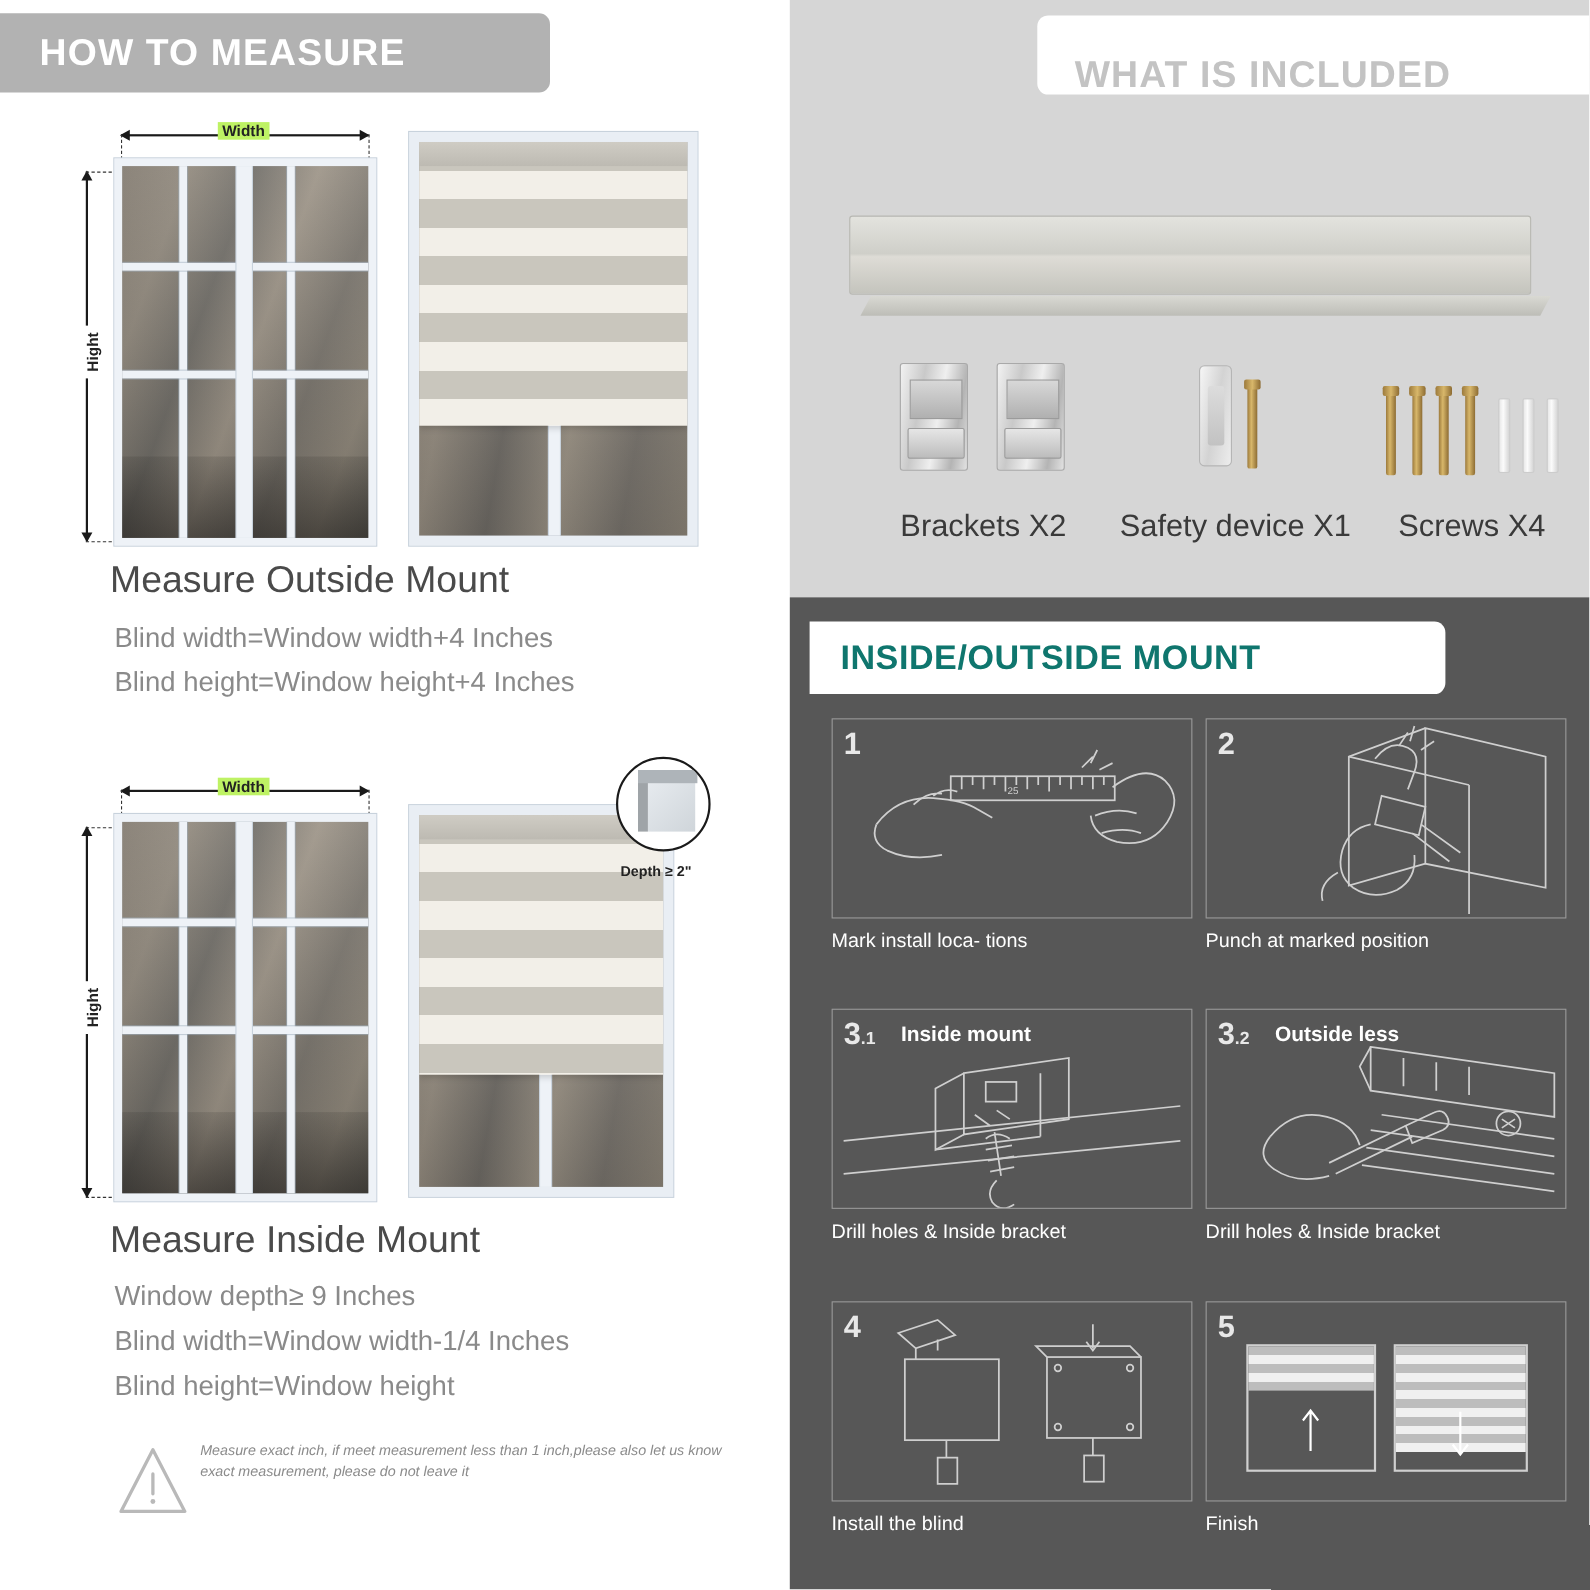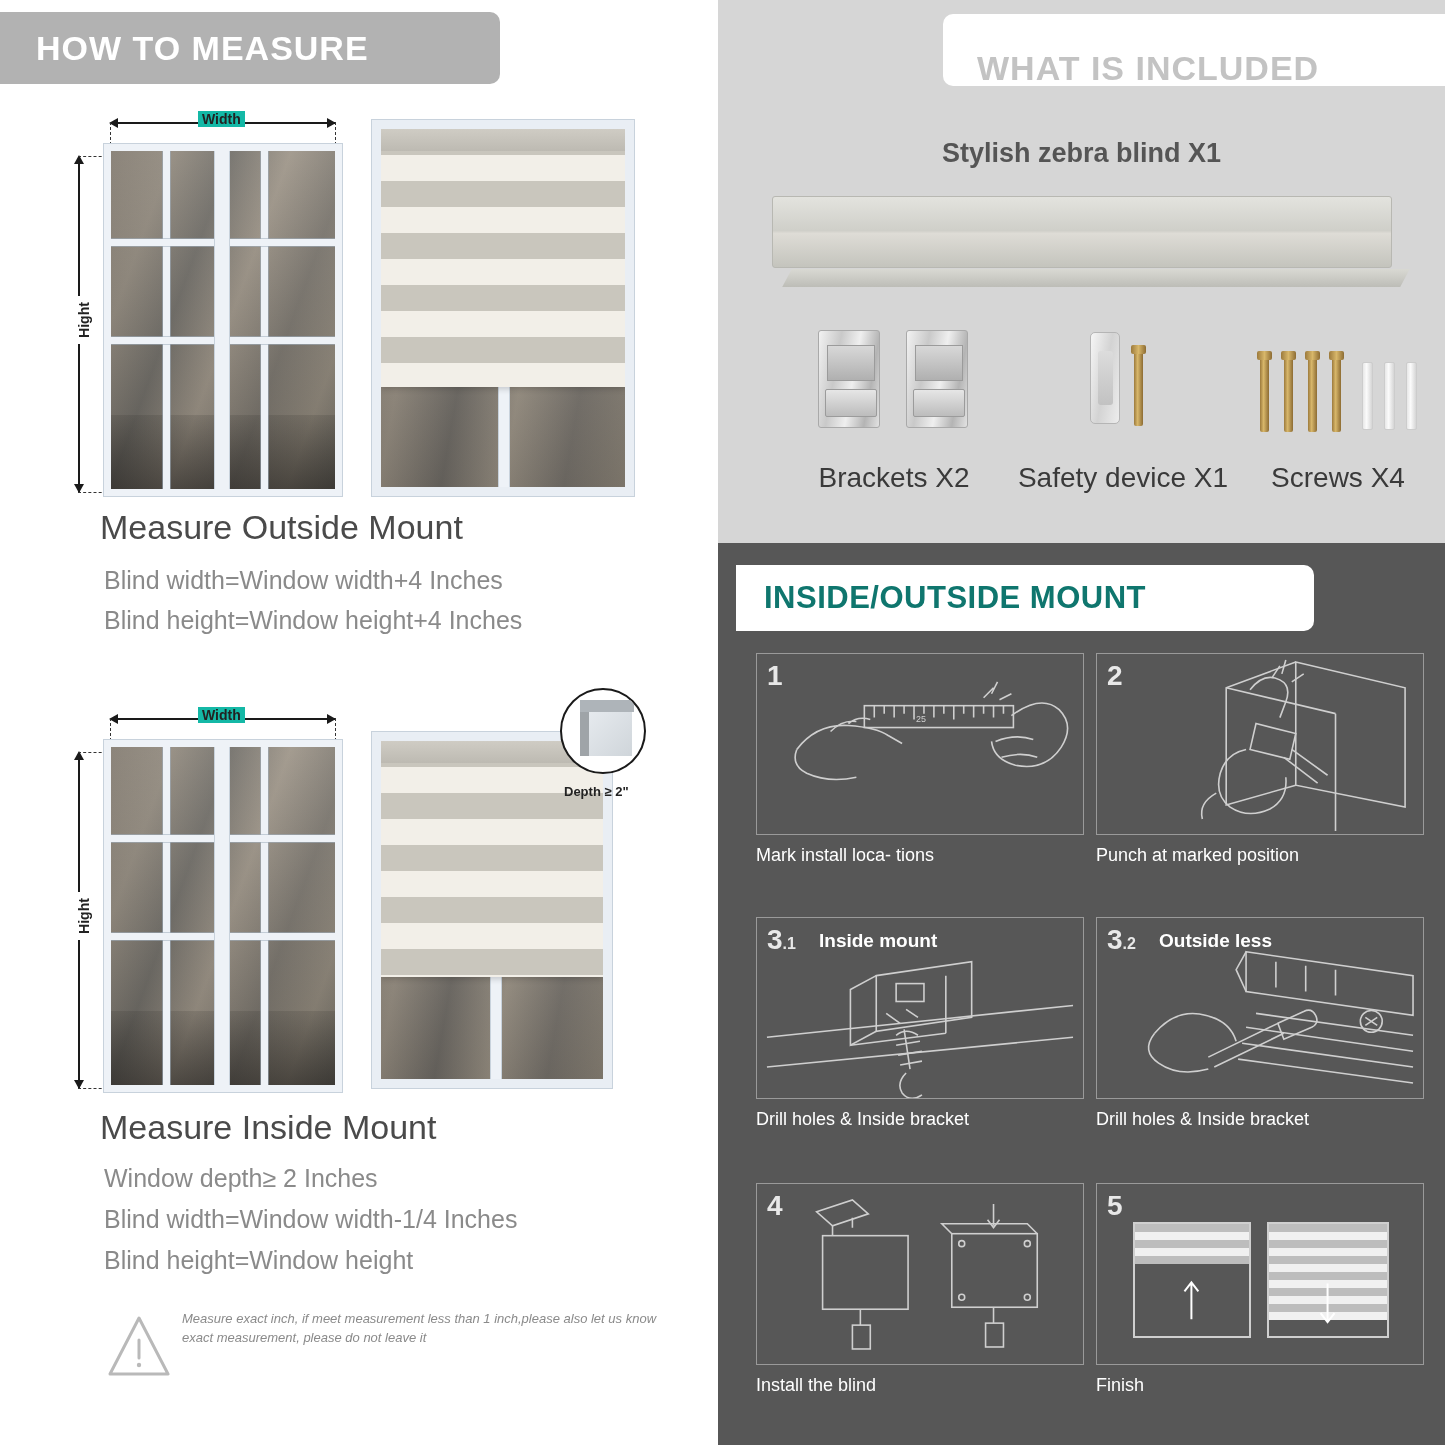--- a/index.html
+++ b/index.html
@@ -27,21 +27,21 @@
     color: #ffffff; font-size: 34px; font-weight: bold; letter-spacing: 1px;
     margin-left: 36px;
   }
 
   
   .measure-block { position: absolute; left: 0; width: 712px; }
   .mb1 { top: 100px; }
   .mb2 { top: 696px; }
   .dim-label {
     position: absolute; font-size: 14px; color: #222; font-weight: bold;
-    background: #14b8a6; padding: 0 4px;
+    background: #bef264; padding: 0 4px;
   }
 
   
   .window {
     position: absolute;
     background: #dfe6ee;
     border: 7px solid #eef2f7;
     box-shadow: 0 0 0 1px #c8d2dc;
     overflow: hidden;
   }
@@ -334,41 +334,40 @@
         </div>
       </div>
 
       <div class="depth-circle" style="left:560px; top:-8px;">
         <div class="l-shape"></div>
         <div class="l-top"></div>
       </div>
       <div class="depth-label" style="left:564px; top:88px;">Depth ≥ 2"</div>
 
       <div class="mtitle" style="top:412px;">Measure Inside Mount</div>
-      <div class="mline" style="top:468px;">Window depth≥ 2 Inches</div>
+      <div class="mline" style="top:468px;">Window depth≥ 9 Inches</div>
       <div class="mline" style="top:509px;">Blind width=Window width-1/4 Inches</div>
       <div class="mline" style="top:550px;">Blind height=Window height</div>
     </div>
 
     <div class="warn-box">
       <svg class="tri-outline" viewBox="0 0 62 64">
         <path d="M31 4 L60 60 L2 60 Z" fill="none" stroke="#b9b9b9" stroke-width="3" stroke-linejoin="round"></path>
         <line x1="31" y1="26" x2="31" y2="44" stroke="#b9b9b9" stroke-width="3" stroke-linecap="round"></line>
         <circle cx="31" cy="51" r="2.2" fill="#b9b9b9"></circle>
       </svg>
       <div class="warn-text" style="width:500px;">Measure exact inch, if meet measurement less than 1 inch,please also let us know exact measurement, please do not leave it</div>
     </div>
   </div>
 
   <div class="right-top">
     <div class="wii-header">
       <span>WHAT IS INCLUDED</span>
     </div>
 
-    <div class="blind-title">Stylish zebra blind X1</div>
 
     <div class="blind-bar"></div>
 
     <div class="parts-row">
 
       <div class="part" style="left:62px; top:0; width:228px;">
         <div class="bracket" style="left:38px; top:0;"></div>
         <div class="bracket" style="left:126px; top:0;"></div>
         <div class="part-label" style="top:132px;">Brackets X2</div>
       </div>

